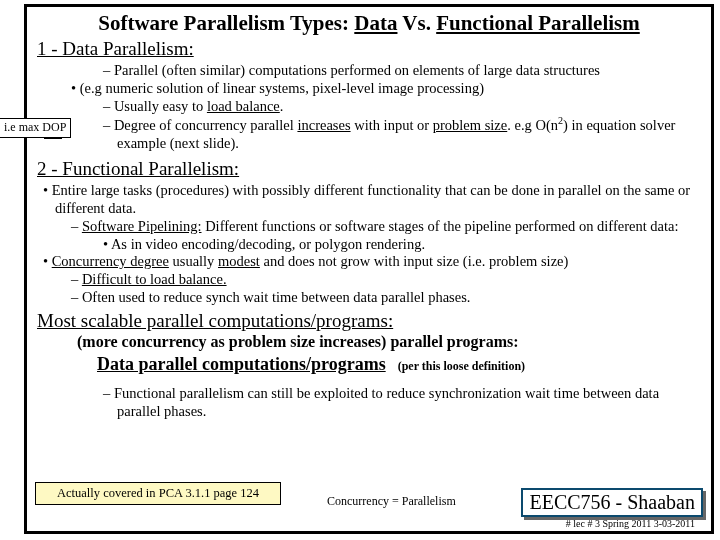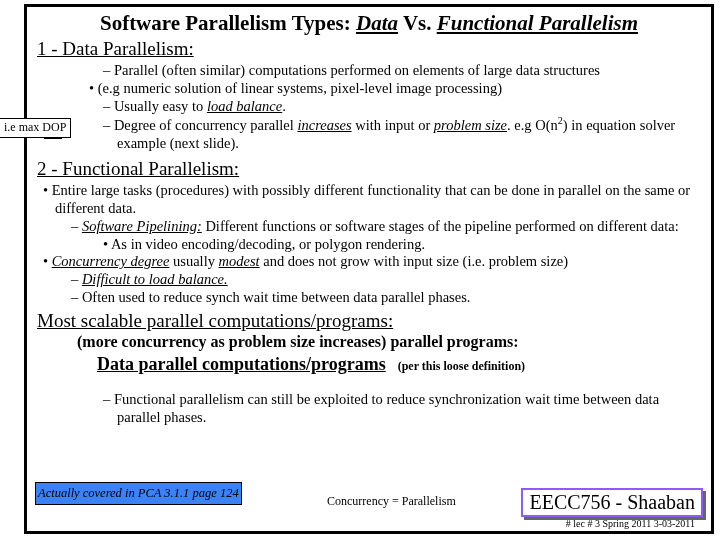--- a/index.html
+++ b/index.html
@@ -26,25 +26,25 @@
     line-height: 1.2;
   }
   .title .u { text-decoration: underline; }
   .h2 {
     font-size: 19px;
     text-decoration: underline;
     margin: 0 0 2px 0;
   }
   .content { font-size: 14.5px; line-height: 1.22; }
   .lev1 { margin-left: 40px; text-indent: -14px; padding-left: 40px; }
-  .lev2 { margin-left: 64px; text-indent: -12px; }
+  .lev2 { margin-left: 46px; text-indent: -12px; }
   .lev1b { margin-left: 18px; text-indent: -12px; }
   .lev2b { margin-left: 48px; text-indent: -14px; }
   .lev3b { margin-left: 78px; text-indent: -12px; }
-  .u { text-decoration: underline; font-style: italic; }
+  .u { text-decoration: underline; }
   sup { font-size: 0.7em; }
   .callout {
     position: absolute;
     top: 118px; left: -1px;
     border: 1.5px solid #000;
     font-size: 12px;
     padding: 2px 4px;
     line-height: 1.15;
     background: #fff;
     text-align: left;
@@ -72,34 +72,33 @@
     font-weight: bold;
     margin-left: 60px;
     display: inline;
   }
   .loose { font-size: 12px; font-weight: bold; }
   .footnote-box {
     position: absolute;
     bottom: 26px; left: 8px;
     border: 1.5px solid #000;
     font-size: 12.5px;
-    padding: 3px 2px;
-    background: #3b82f6;
-    font-style: italic;
+    padding: 3px 21px;
+    background: #fef9c3;
   }
   .concurrency {
     position: absolute;
     bottom: 22px; left: 300px;
     font-size: 12px;
     font-weight: normal;
   }
   .course-box {
     position: absolute;
     bottom: 14px; right: 8px;
-    border: 2px solid #8b5cf6;
+    border: 2px solid #0c4a6e;
     box-shadow: 3px 3px 0 #666;
     font-size: 20px;
     padding: 1px 6px;
     background: #fff;
     text-align: center;
   }
   .lecinfo {
     position: absolute;
     bottom: 2px; right: 16px;
     font-size: 10px;
@@ -131,21 +130,21 @@
     <div class="lev2b"><span>– </span><span class="u">Difficult to load balance.</span></div>
     <div class="lev2b">– Often used to reduce synch wait time between data parallel phases.</div>
   </div>
 
   <div class="scalable">Most scalable parallel computations/programs:</div>
   <div class="sub-scalable">(more concurrency as problem size increases) parallel programs:</div>
   <div style="margin-top:2px">
     <span class="data-par">Data parallel computations/programs</span>
     <span class="loose" style="margin-left:8px">(per this loose definition)</span>
   </div>
-  <div class="content lev1" style="margin-top:16px">– Functional parallelism can still be exploited to reduce synchronization wait time between data parallel phases.</div>
+  <div class="content lev1" style="margin-top:10px">– Functional parallelism can still be exploited to reduce synchronization wait time between data parallel phases.</div>
 
   <div class="footnote-box">Actually covered in PCA 3.1.1 page 124</div>
   <div class="concurrency">Concurrency = Parallelism</div>
   <div class="course-box">EECC756 - Shaaban</div>
   <div class="lecinfo"># lec # 3 Spring 2011 3-03-2011</div>
 
 </div>
 
 <div class="callout">i.e max DOP</div>
 <div class="callout-line"></div>

